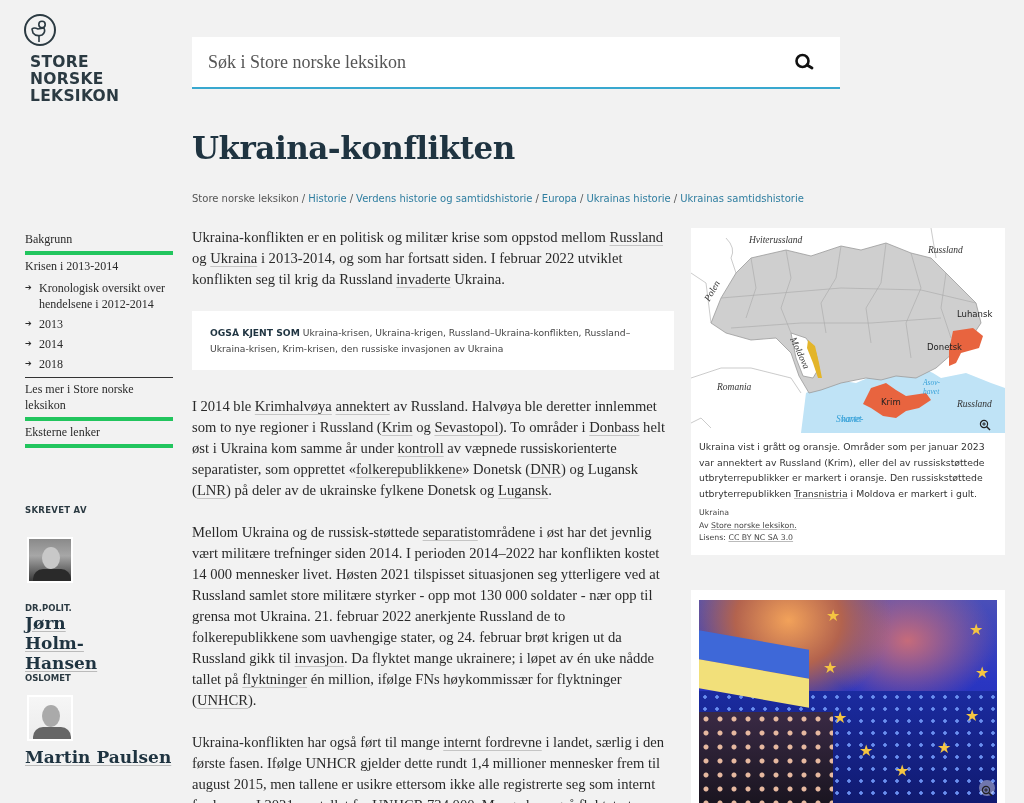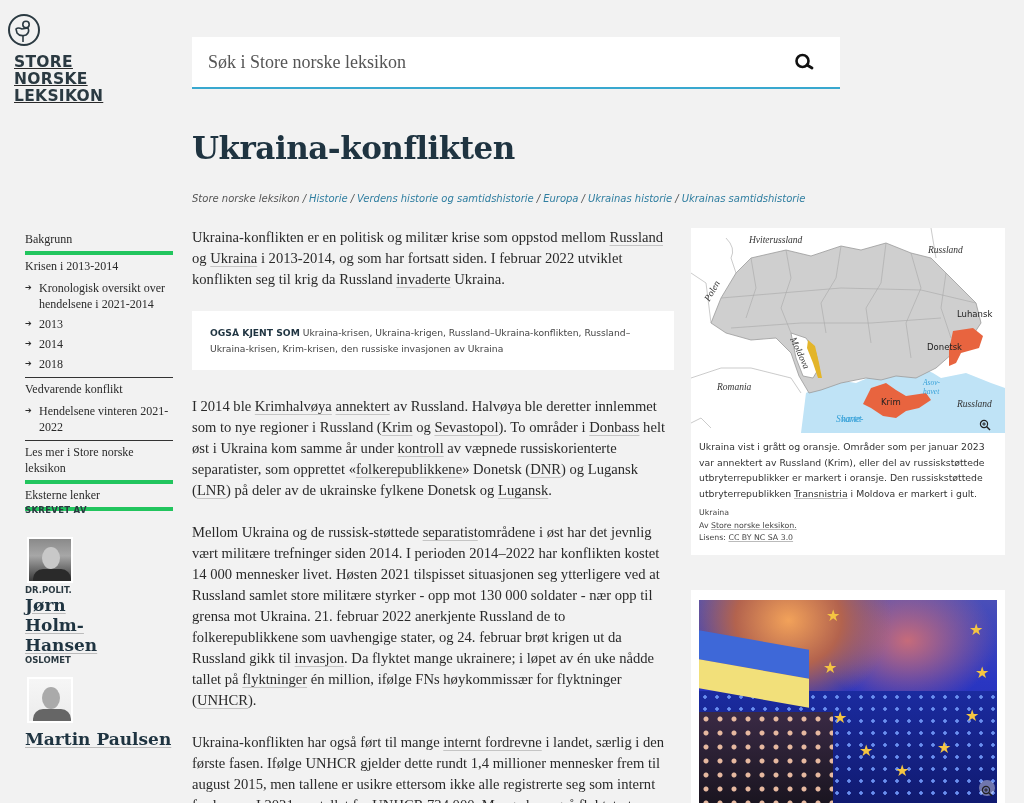--- a/index.html
+++ b/index.html
@@ -1,51 +1,51 @@
 <!DOCTYPE html>
 <html><head>
 <meta charset="utf-8">
 <style>
   * { box-sizing: border-box; margin: 0; padding: 0; }
   html, body { width: 1024px; height: 803px; overflow: hidden; }
   body { background: #f2f2f2; font-family: "DejaVu Serif", serif; color: #2a2a2a; position: relative; }
 
-  .logo { position: absolute; left: 8px; top: 14px; width: 150px; text-decoration: underline; }
+  .logo { position: absolute; left: 24px; top: 14px; width: 150px; }
   .logo-mark { width: 32px; height: 32px; border: 2.5px solid #2b3a42; border-radius: 50%; position: relative; }
   .logo-mark svg { position: absolute; left: 2px; top: 2px; }
   .logo-text { margin-top: 8px; font-family: "DejaVu Sans", sans-serif; font-weight: bold; font-size: 15.5px; line-height: 17px; color: #2b3a42; letter-spacing: 0.3px; padding-left: 6px; }
 
   .search { position: absolute; left: 192px; top: 37px; width: 648px; height: 52px; background: #fff; border-bottom: 2px solid #39a8cf; display: flex; align-items: center; }
   .search input { border: none; outline: none; background: transparent; font-family: "Liberation Serif", serif; font-size: 18px; color: #555; padding-left: 16px; flex: 1; height: 100%; }
   .search input::placeholder { color: #555; }
   .search-btn { width: 44px; height: 44px; display: flex; align-items: center; justify-content: center; margin-right: 14px; cursor: pointer; }
 
   .title { position: absolute; left: 192px; top: 130px; font-family: "DejaVu Serif", serif; font-weight: bold; font-size: 31px; color: #1f3441; letter-spacing: -0.5px; }
 
-  .breadcrumb { position: absolute; left: 192px; top: 193px; font-family: "DejaVu Sans", sans-serif; font-size: 10px; color: #555; font-style: italic; }
+  .breadcrumb { position: absolute; left: 192px; top: 193px; font-family: "DejaVu Sans", sans-serif; font-size: 10px; color: #555; }
   .breadcrumb a { color: #2f7ea0; text-decoration: none; }
   .breadcrumb .first { color: #555; }
   .breadcrumb .sep { color: #555; margin: 0 3px; }
 
   .toc { position: absolute; left: 25px; top: 228px; width: 148px; font-family: "Liberation Serif", serif; font-size: 12px; color: #2a2a2a; }
   .toc .sec { border-bottom: 4px solid #22c55e; padding: 3px 0 4px; line-height: 16px; }
   .toc .sub { padding: 2px 0 2px 14px; position: relative; line-height: 16px; }
   .toc .sub::before { content: "➔"; position: absolute; left: 0; top: 2px; font-size: 8px; }
   .toc .group { border-bottom: 1px solid #333; padding-bottom: 3px; }
   .toc .group .sec { border-bottom: none; }
 
   .authors { position: absolute; left: 25px; top: 505px; width: 150px; }
   .auth-head { font-family: "DejaVu Sans", sans-serif; font-weight: bold; font-size: 8.5px; color: #2b3a42; letter-spacing: 0.3px; }
   .photo { width: 46px; height: 46px; margin-top: 22px; margin-left: 2px; background: linear-gradient(180deg, #8a8a8a 0%, #a7a7a7 40%, #3a3a3a 100%); border: 2px solid #fff; position: relative; overflow: hidden; }
   .photo .head { position: absolute; left: 13px; top: 8px; width: 18px; height: 22px; border-radius: 50%; background: #c8c8c8; }
   .photo .body { position: absolute; left: 4px; top: 30px; width: 38px; height: 20px; border-radius: 10px 10px 0 0; background: #2a2a2a; }
   .photo2 { background: linear-gradient(180deg, #f6f6f6 0%, #ececec 100%); }
   .photo2 .head { background: #aaa; }
   .photo2 .body { background: #666; }
-  .auth-title { font-family: "DejaVu Sans", sans-serif; font-weight: bold; font-size: 8.5px; color: #2b3a42; margin-top: 2px; }
+  .auth-title { font-family: "DejaVu Sans", sans-serif; font-weight: bold; font-size: 8.5px; color: #2b3a42; margin-top: 20px; }
   .auth-name { font-family: "DejaVu Serif", serif; font-weight: bold; font-size: 17px; line-height: 20px; color: #1f3441; text-decoration: underline; text-decoration-color: #bbb; text-underline-offset: 2px; }
   .auth-org { font-family: "DejaVu Sans", sans-serif; font-weight: bold; font-size: 8.5px; color: #2b3a42; }
 
   .article { position: absolute; left: 192px; top: 227px; width: 482px; font-family: "Liberation Serif", serif; font-size: 14.6px; line-height: 21px; color: #2a2a2a; }
   .article p { margin-bottom: 21px; }
   .article .lk { text-decoration: underline; text-decoration-color: #c5c5c5; text-underline-offset: 3px; }
   .aka { background: #fff; padding: 14px 18px 13px; margin: 4px 0 26px; font-family: "DejaVu Sans", sans-serif; font-size: 9.2px; line-height: 16px; color: #444; }
   .aka b { color: #1f3441; font-weight: bold; }
 
   .figure { position: absolute; left: 691px; top: 228px; width: 314px; background: #fff; }
@@ -101,28 +101,24 @@
 <h1 class="title">Ukraina-konflikten</h1>
 
 <div class="breadcrumb">
   <a class="first">Store norske leksikon</a><span class="sep">/</span><a>Historie</a><span class="sep">/</span><a>Verdens historie og samtidshistorie</a><span class="sep">/</span><a>Europa</a><span class="sep">/</span><a>Ukrainas historie</a><span class="sep">/</span><a>Ukrainas samtidshistorie</a>
 </div>
 
 <nav class="toc">
   <div class="sec">Bakgrunn</div>
   <div class="group">
     <div class="sec">Krisen i 2013-2014</div>
-    <div class="sub">Kronologisk oversikt over hendelsene i 2021-2014</div>
+    <div class="sub">Kronologisk oversikt over hendelsene i 2012-2014</div>
     <div class="sub">2013</div>
     <div class="sub">2014</div>
     <div class="sub">2018</div>
-  </div>
-  <div class="group">
-    <div class="sec">Vedvarende konflikt</div>
-    <div class="sub">Hendelsene vinteren 2021-2022</div>
   </div>
   <div class="sec">Les mer i Store norske leksikon</div>
   <div class="sec">Eksterne lenker</div>
 </nav>
 
 <div class="authors">
   <div class="auth-head">SKREVET AV</div>
   <div class="photo">
       <div class="head"></div>
       <div class="body"></div>

